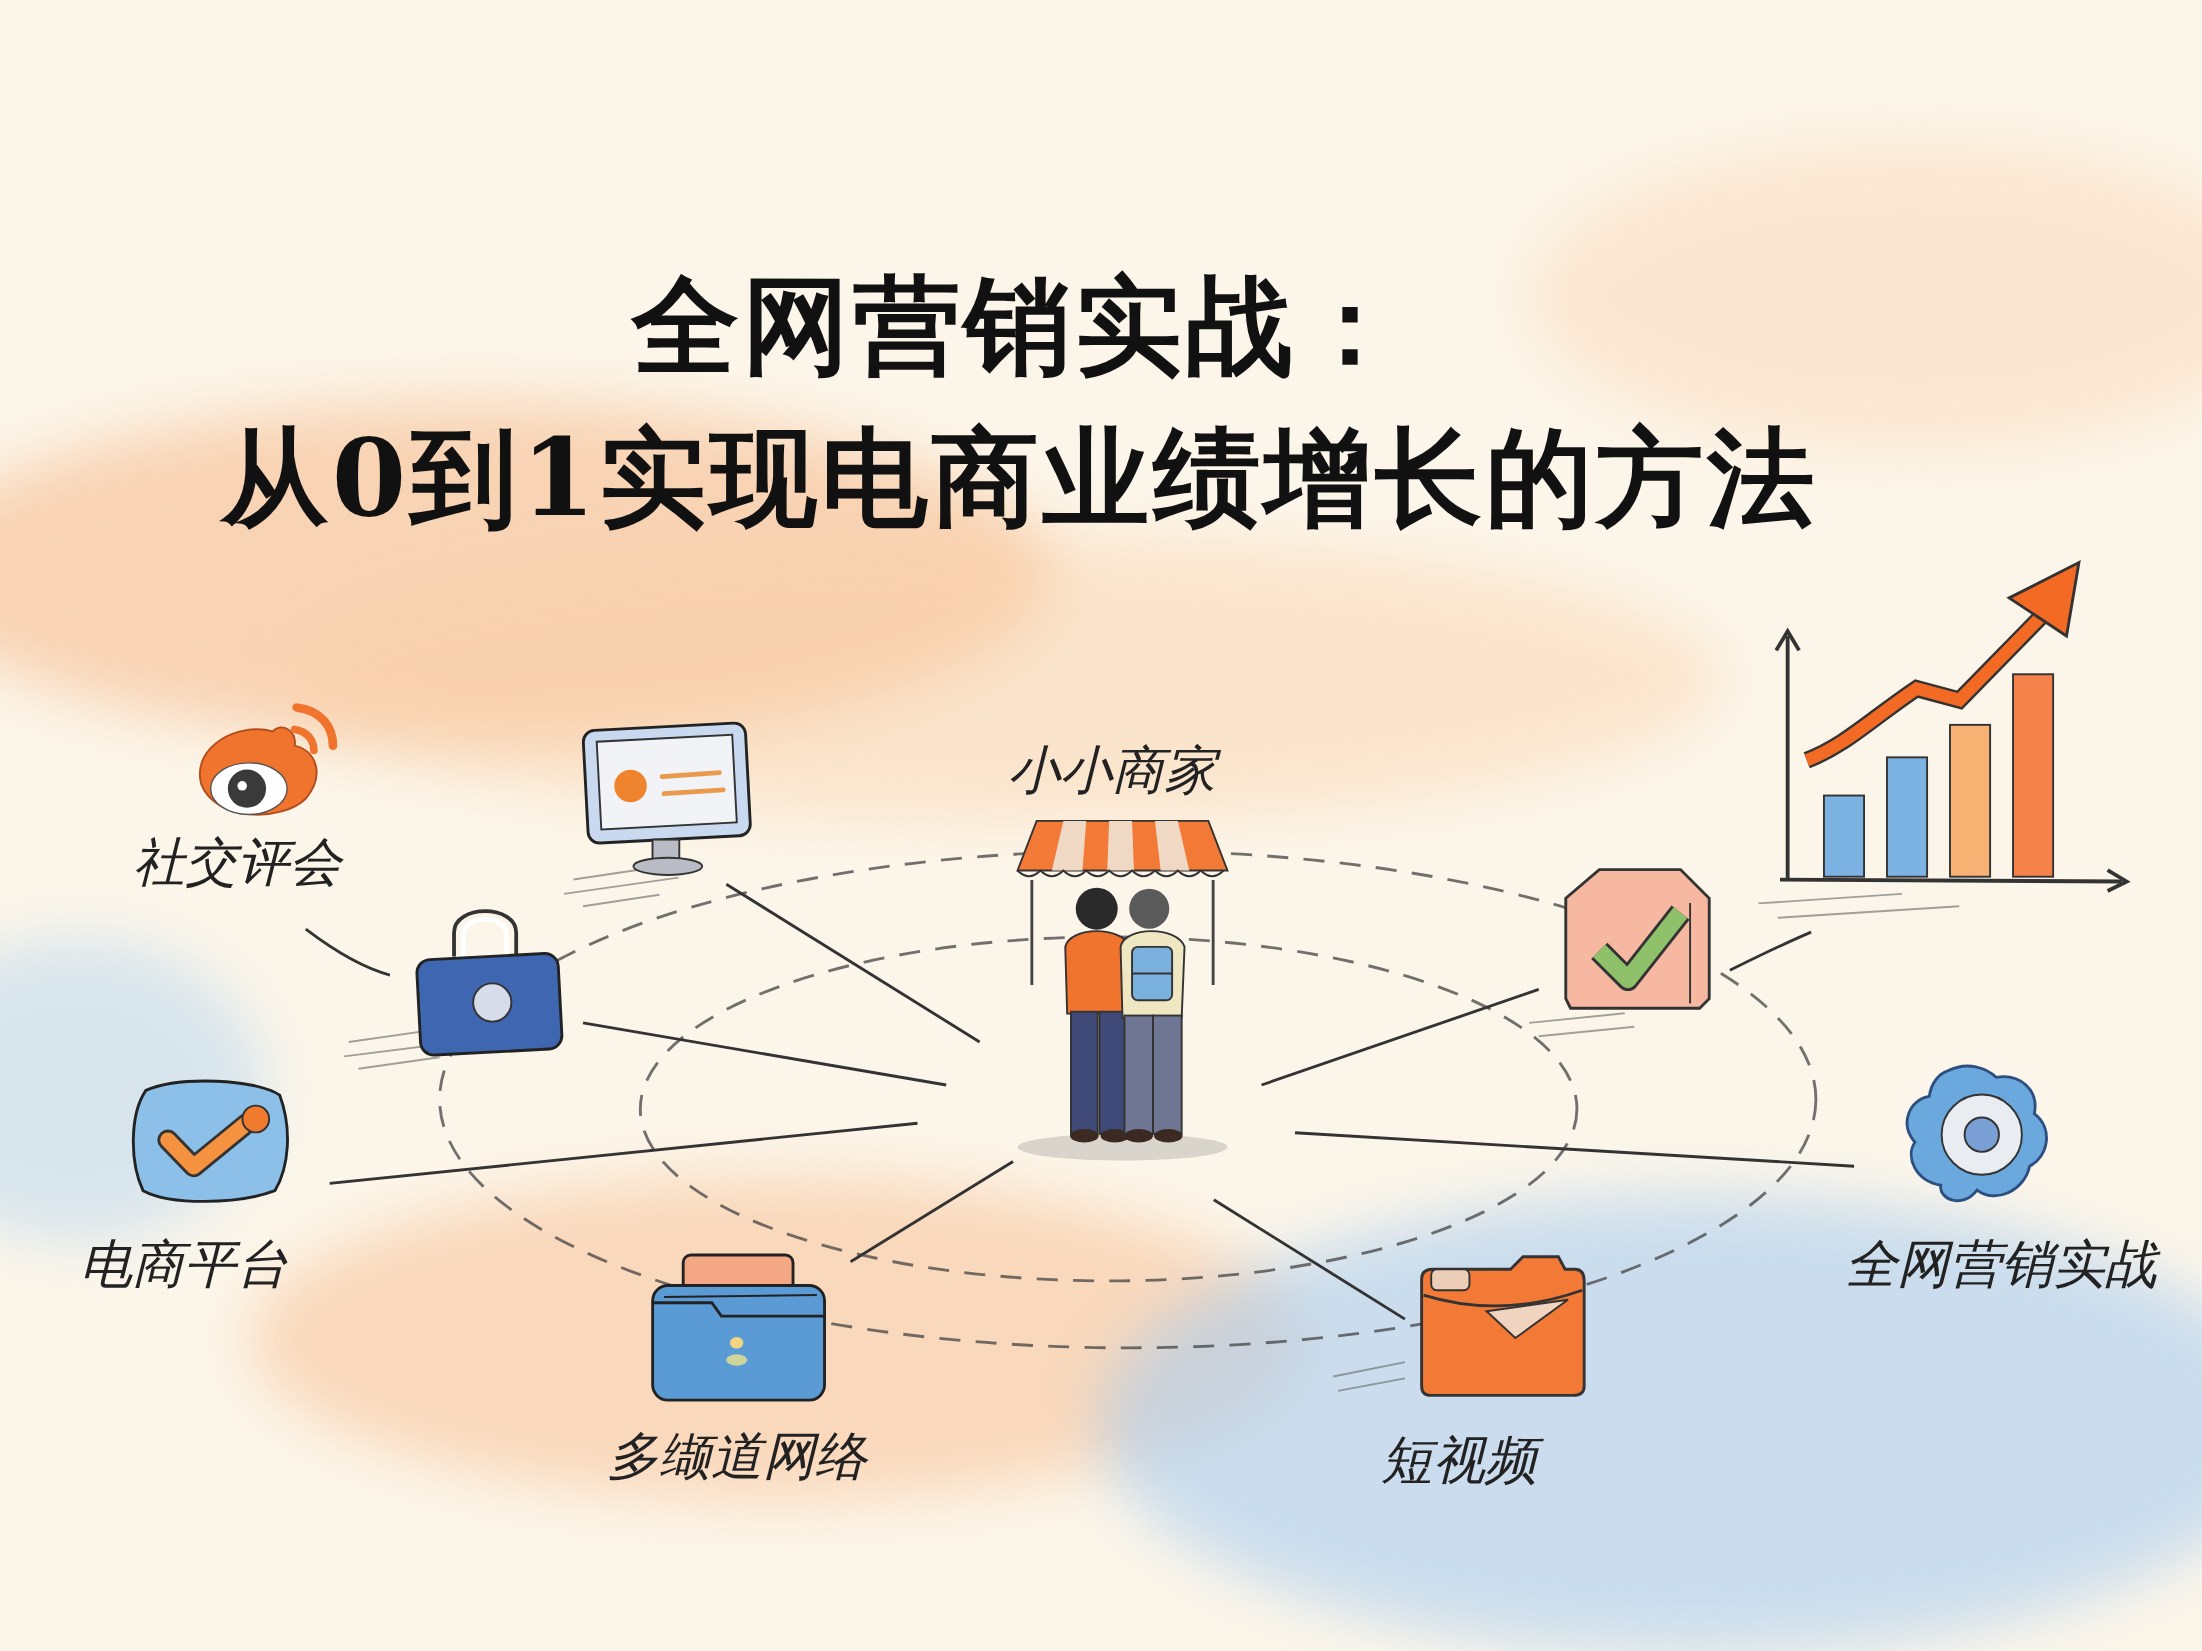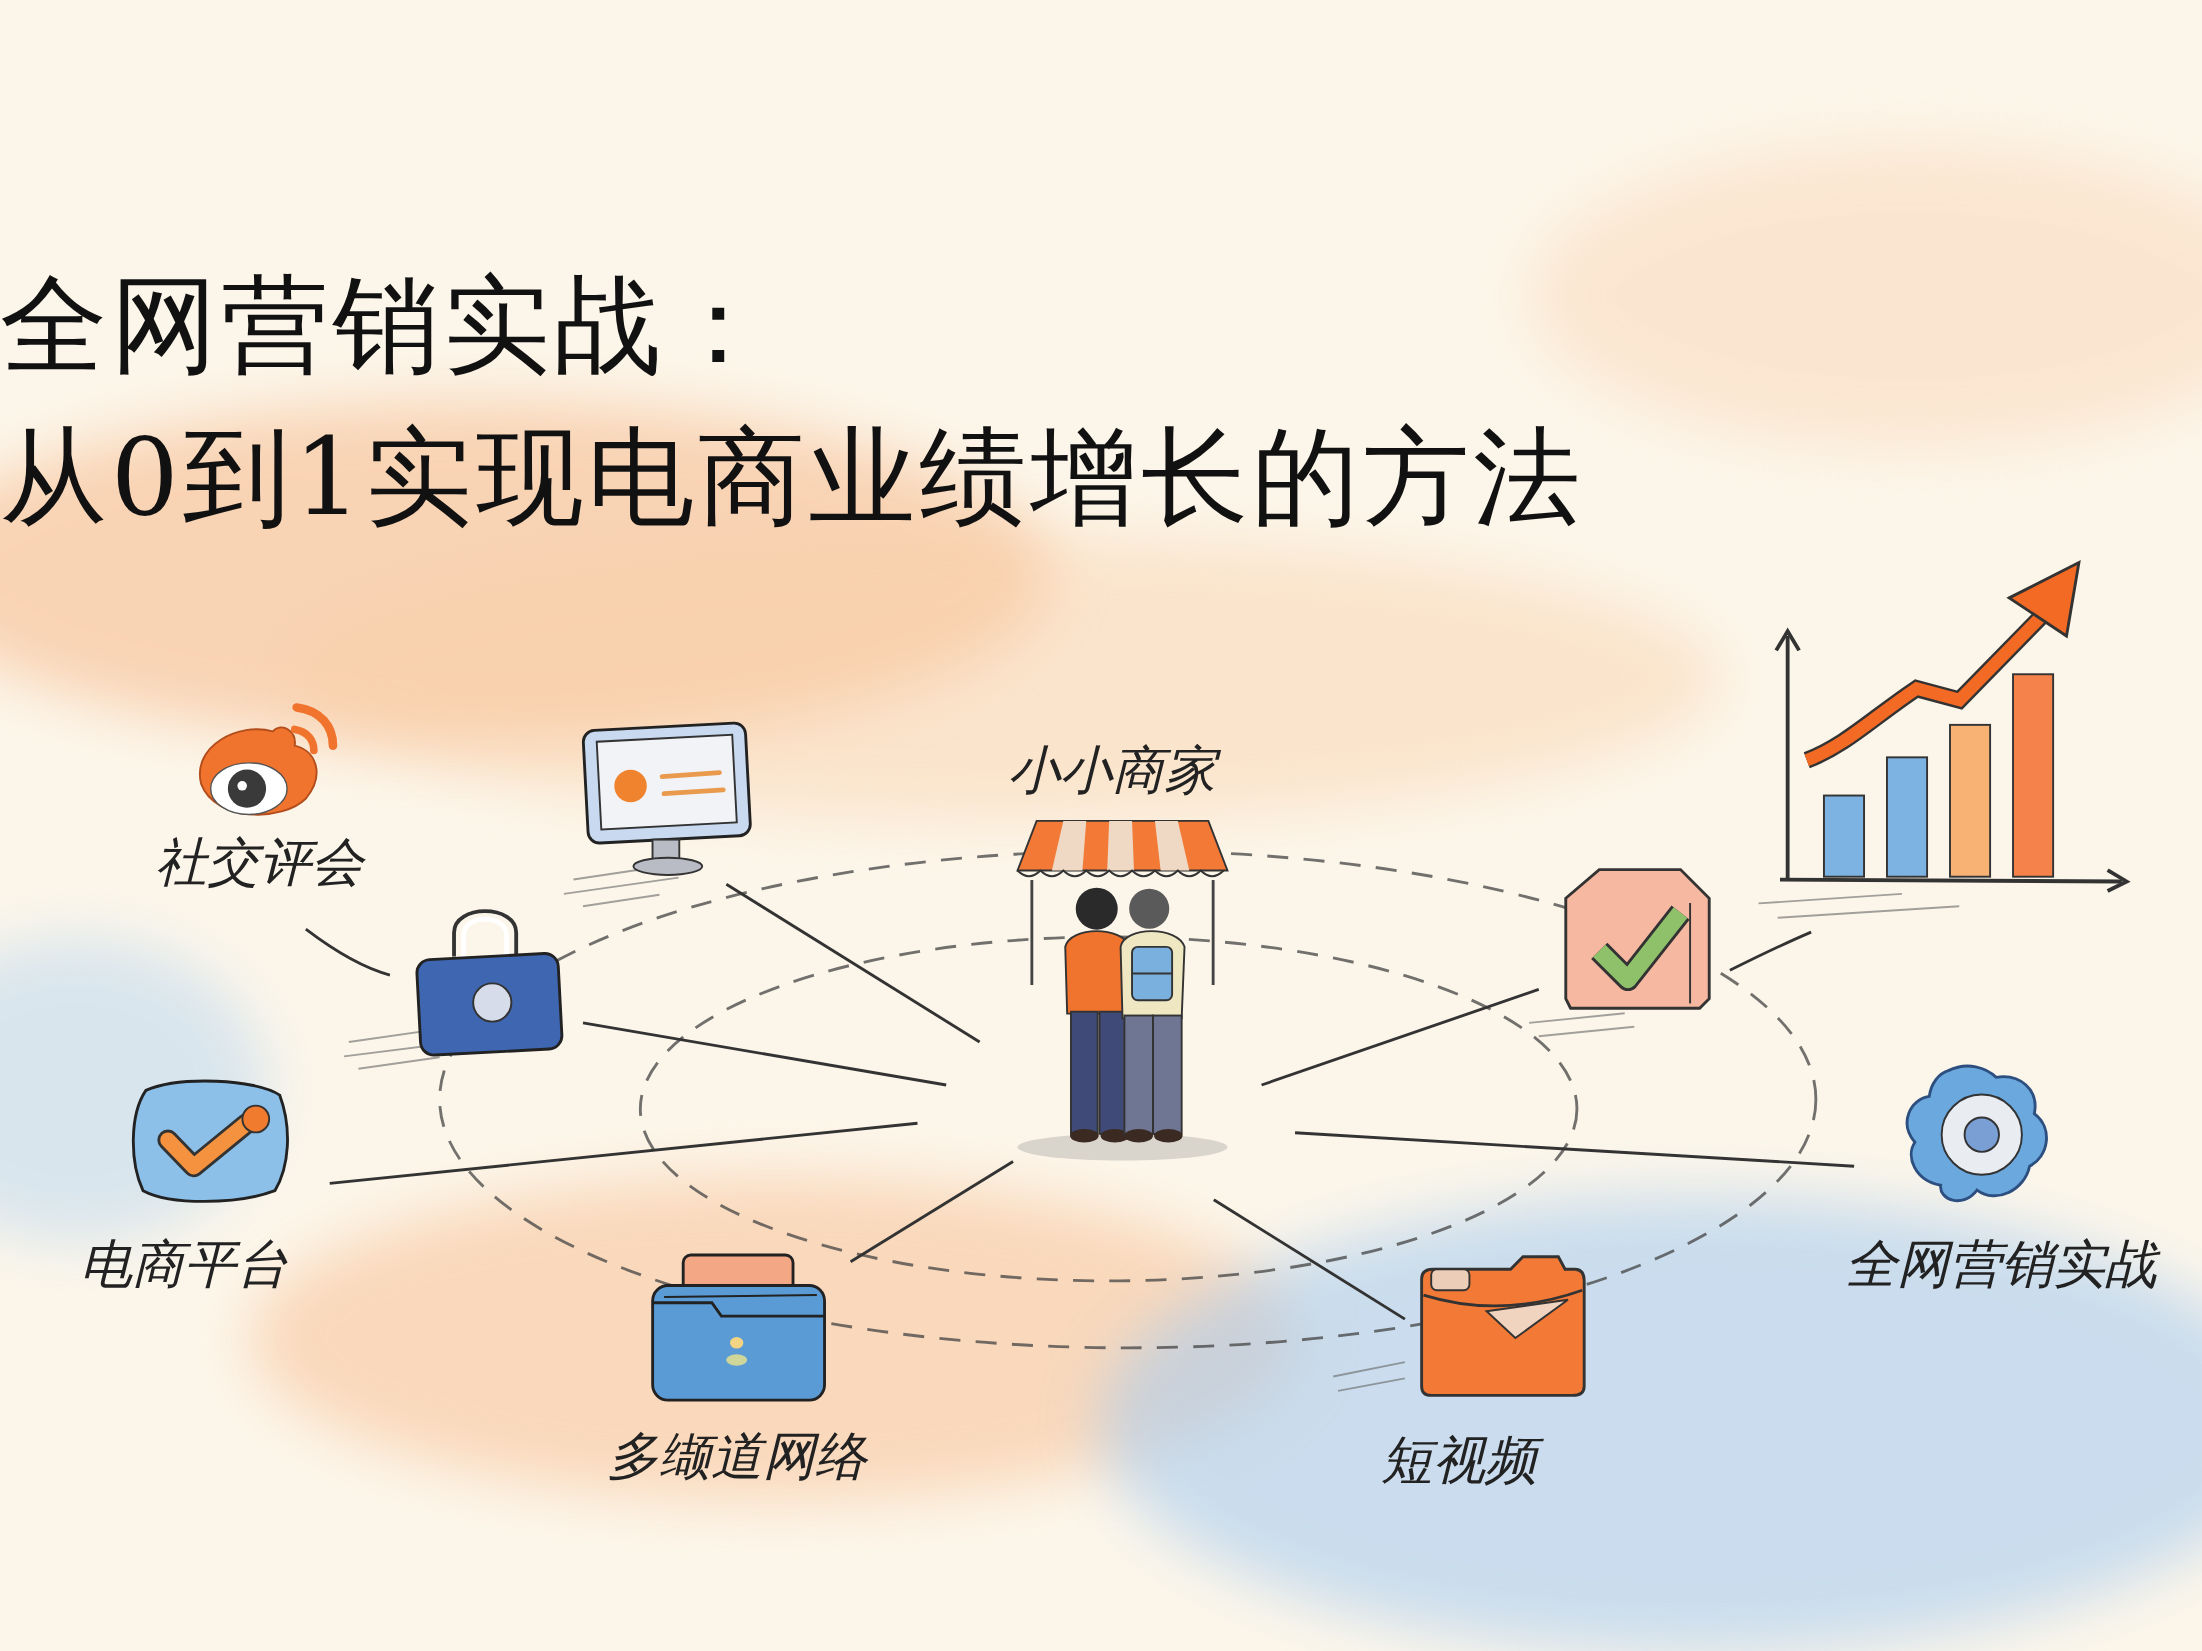--- a/index.html
+++ b/index.html
@@ -3,22 +3,22 @@
 <meta charset="utf-8">
 <style>
   html, body { margin: 0; padding: 0; }
   body {
     width: 2202px; height: 1652px; position: relative; overflow: hidden;
     background: #fcf6ea;
     font-family: "DejaVu Sans", sans-serif;
   }
   .wash { position: absolute; border-radius: 50%; filter: blur(29px); pointer-events: none; }
   .title-line {
-    position: absolute; left: 0; width: 2039px; text-align: left;
-    font-family: "DejaVu Serif", serif; font-weight: normal; color: #111;
+    position: absolute; left: 0; width: 2039px; text-align: center;
+    font-family: "DejaVu Serif", serif; font-weight: bold; color: #111;
     font-size: 107px; letter-spacing: 3.8px; line-height: 1;
   }
   .node-label {
     position: absolute; font-family: "DejaVu Sans", sans-serif; color: #222;
     font-size: 52px; line-height: 1; white-space: nowrap; text-align: center; font-style: italic;
   }
   svg { position: absolute; overflow: visible; }
 </style>
 </head>
 <body>
@@ -67,21 +67,21 @@
 </svg>
 
 <svg width="172" height="134" style="left:182px;top:693px;" viewBox="0 0 180 140">
   <path d="M20 95 C10 55 60 30 95 40 C105 30 120 40 118 55 C140 60 150 85 130 110 C105 135 35 135 20 95Z" fill="#f0742e" stroke="#b34e1c" stroke-width="2"></path>
   <ellipse cx="70" cy="100" rx="40" ry="27" fill="#fff" stroke="#555" stroke-width="1.5"></ellipse>
   <circle cx="68" cy="100" r="20" fill="#3a3a3a"></circle>
   <circle cx="63" cy="97" r="5" fill="#fff"></circle>
   <path d="M120 15 C145 18 158 35 158 55" stroke="#f0742e" stroke-width="9" fill="none" stroke-linecap="round"></path>
   <path d="M118 38 C132 40 138 50 138 60" stroke="#f0742e" stroke-width="8" fill="none" stroke-linecap="round"></path>
 </svg>
-<div class="node-label" style="left:155px;top:836px;text-align:right;">社交评会</div>
+<div class="node-label" style="left:133px;top:836px;text-align:right;">社交评会</div>
 
 <svg width="172" height="163" style="left:578px;top:717px;" viewBox="0 0 180 170">
   <rect x="8" y="10" width="170" height="118" rx="12" fill="#c9daf0" stroke="#222" stroke-width="3" transform="rotate(-3 90 70)"></rect>
   <rect x="22" y="22" width="142" height="92" fill="#f1f3f7" stroke="#333" stroke-width="2" transform="rotate(-3 90 70)"></rect>
   <circle cx="55" cy="72" r="17" fill="#f0842e"></circle>
   <line x1="88" y1="62" x2="148" y2="58" stroke="#e99a4c" stroke-width="5" stroke-linecap="round"></line>
   <line x1="90" y1="80" x2="152" y2="76" stroke="#e99a4c" stroke-width="5" stroke-linecap="round"></line>
   <rect x="78" y="128" width="28" height="22" fill="#b9bcc4" stroke="#333" stroke-width="2"></rect>
   <ellipse cx="94" cy="156" rx="36" ry="9" fill="#b9bcc4" stroke="#333" stroke-width="2"></ellipse>
 </svg>

